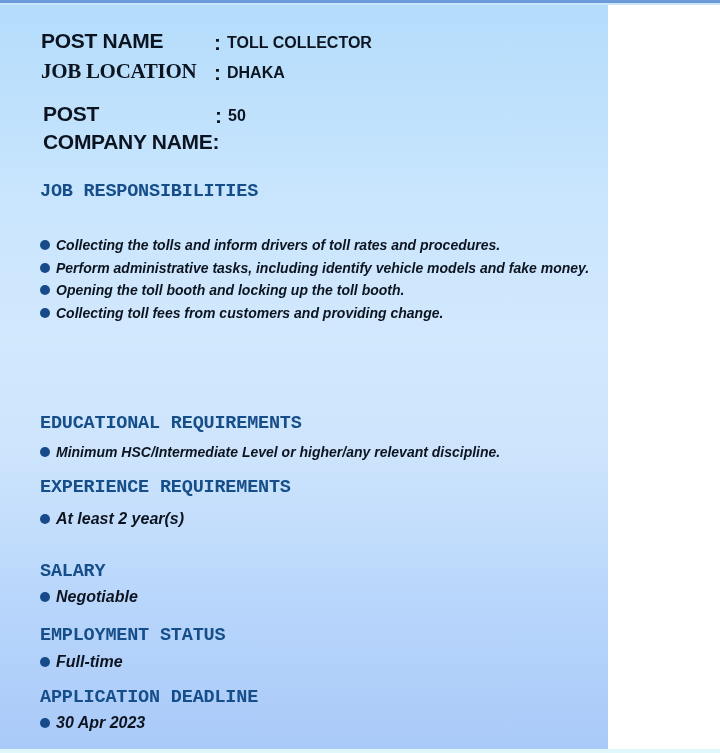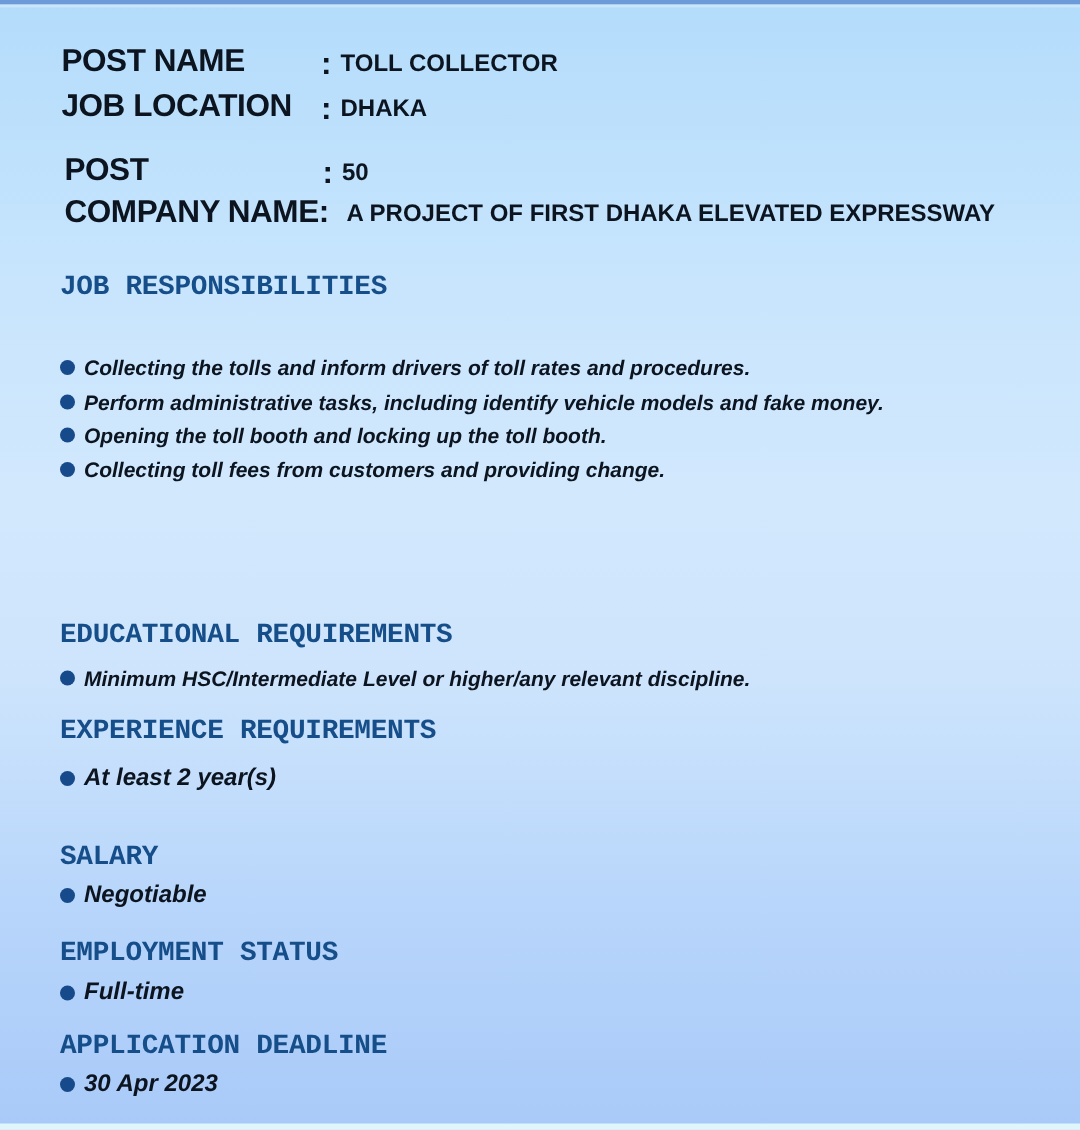--- a/index.html
+++ b/index.html
@@ -7,21 +7,21 @@
       padding: 0;
     }
     body {
       width: 720px;
       height: 753px;
       overflow: hidden;
       font-family: "Liberation Sans", sans-serif;
     }
     .page {
       position: relative;
-      width: 720px;
+      width: 608px;
       height: 753px;
       background: linear-gradient(to bottom, #b3dcfb 0%, #c8e5fd 25%, #d2e8fd 45%, #cde4fc 60%, #b8d6fb 80%, #a9c9f8 100%);
       box-sizing: border-box;
     }
     .top-bar {
       position: absolute;
       left: 0; top: 0;
       width: 720px;
       height: 3px;
       background: #6d9ad8;
@@ -93,30 +93,29 @@
 <body>
 
 <div class="page">
   <div class="top-bar"></div>
   <div class="top-bar2"></div>
 
   <div class="abs info-label" style="left:41px; top:29px;">POST NAME</div>
   <div class="abs info-colon" style="left:214px; top:31px;">:</div>
   <div class="abs info-value" style="left:227px; top:34px;">TOLL COLLECTOR</div>
 
-  <div class="abs info-label" style="left:41px; top:59px;">JOB LOCATION</div>
+  <div class="abs info-label" style="left:41px; top:59px;font-family:Liberation Serif, serif;">JOB LOCATION</div>
   <div class="abs info-colon" style="left:214px; top:61px;">:</div>
   <div class="abs info-value" style="left:227px; top:64px;">DHAKA</div>
 
   <div class="abs info-label" style="left:43px; top:102px;">POST</div>
   <div class="abs info-colon" style="left:215px; top:104px;">:</div>
   <div class="abs info-value" style="left:228px; top:107px;">50</div>
 
   <div class="abs info-label" style="left:43px; top:130px;">COMPANY NAME:</div>
-  <div class="abs info-value" style="left:231px; top:134px;">A PROJECT OF FIRST DHAKA ELEVATED EXPRESSWAY</div>
 
   <div class="abs section-title" style="left:40px; top:181px;">JOB RESPONSIBILITIES</div>
   <div class="abs bullet-row" style="left:40px; top:237px;">
     <span class="bullet"></span>
     <span class="bullet-text-sm">Collecting the tolls and inform drivers of toll rates and procedures.</span>
   </div>
   <div class="abs bullet-row" style="left:40px; top:260px;">
     <span class="bullet"></span>
     <span class="bullet-text-sm">Perform administrative tasks, including identify vehicle models and fake money.</span>
   </div>

